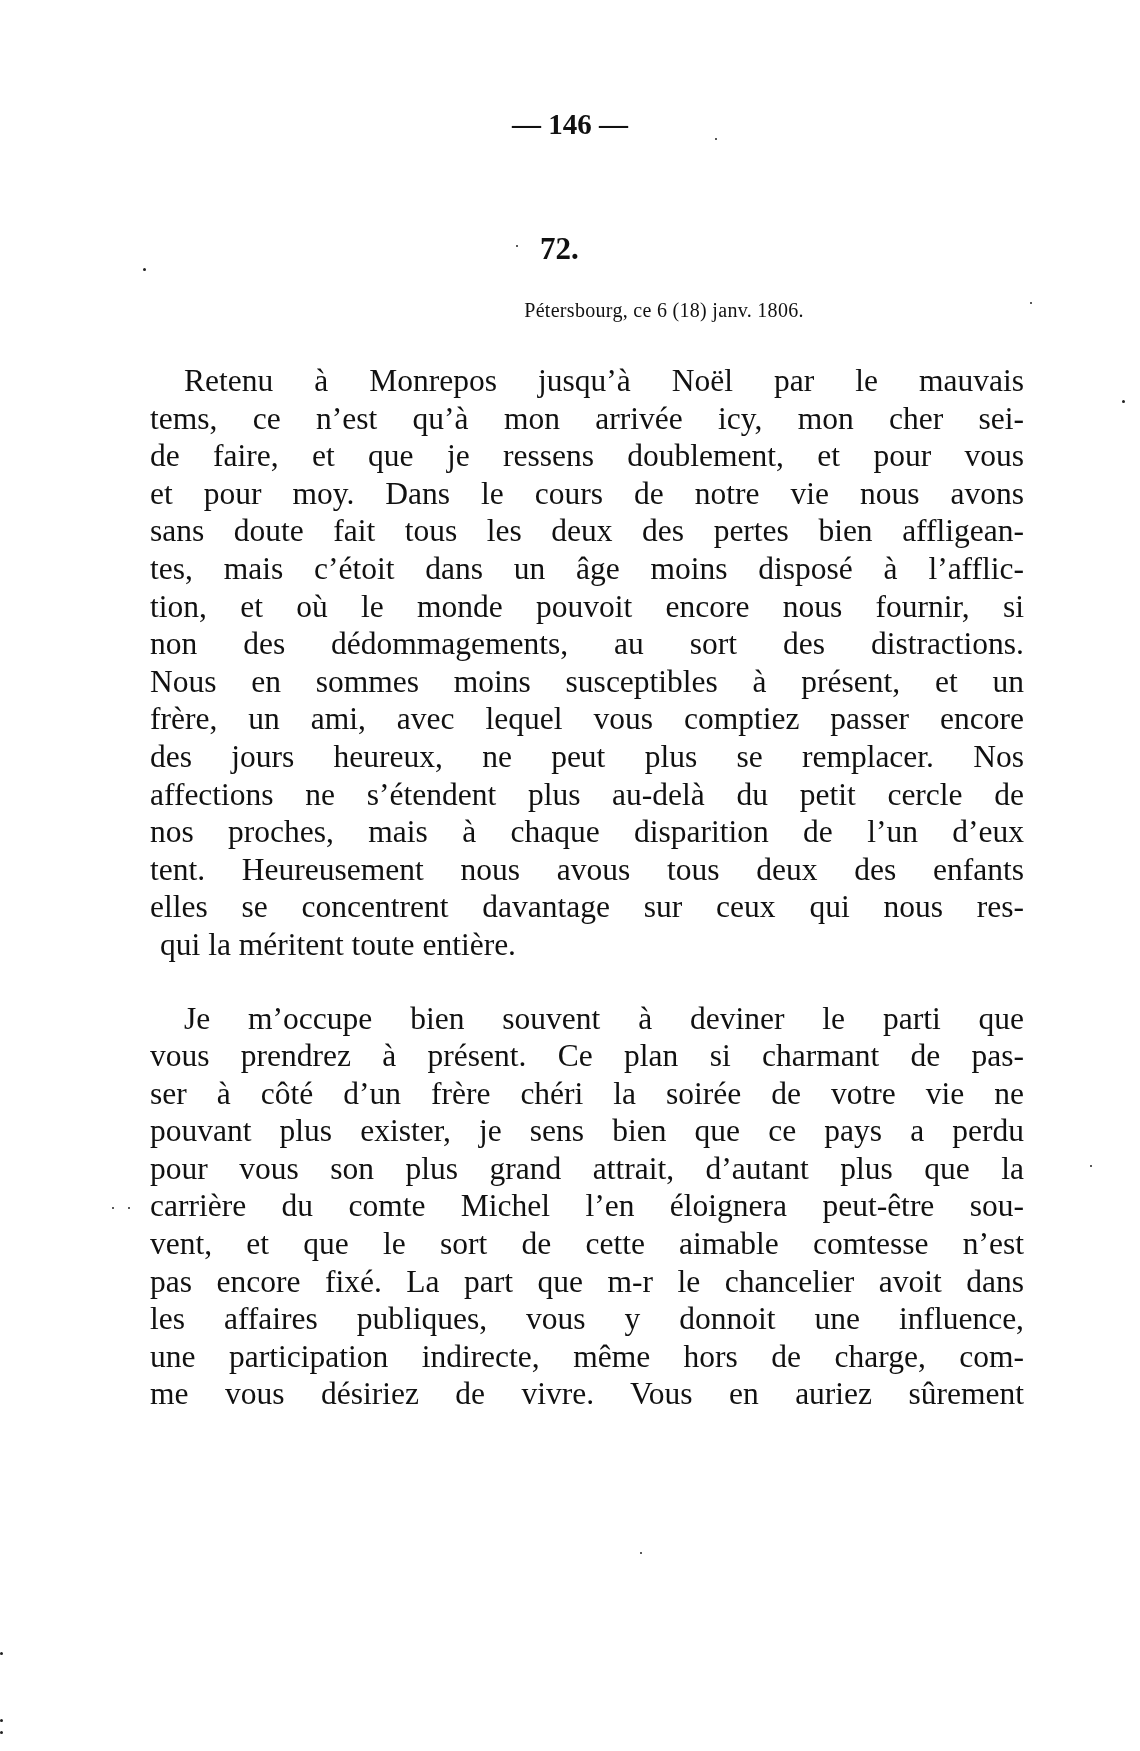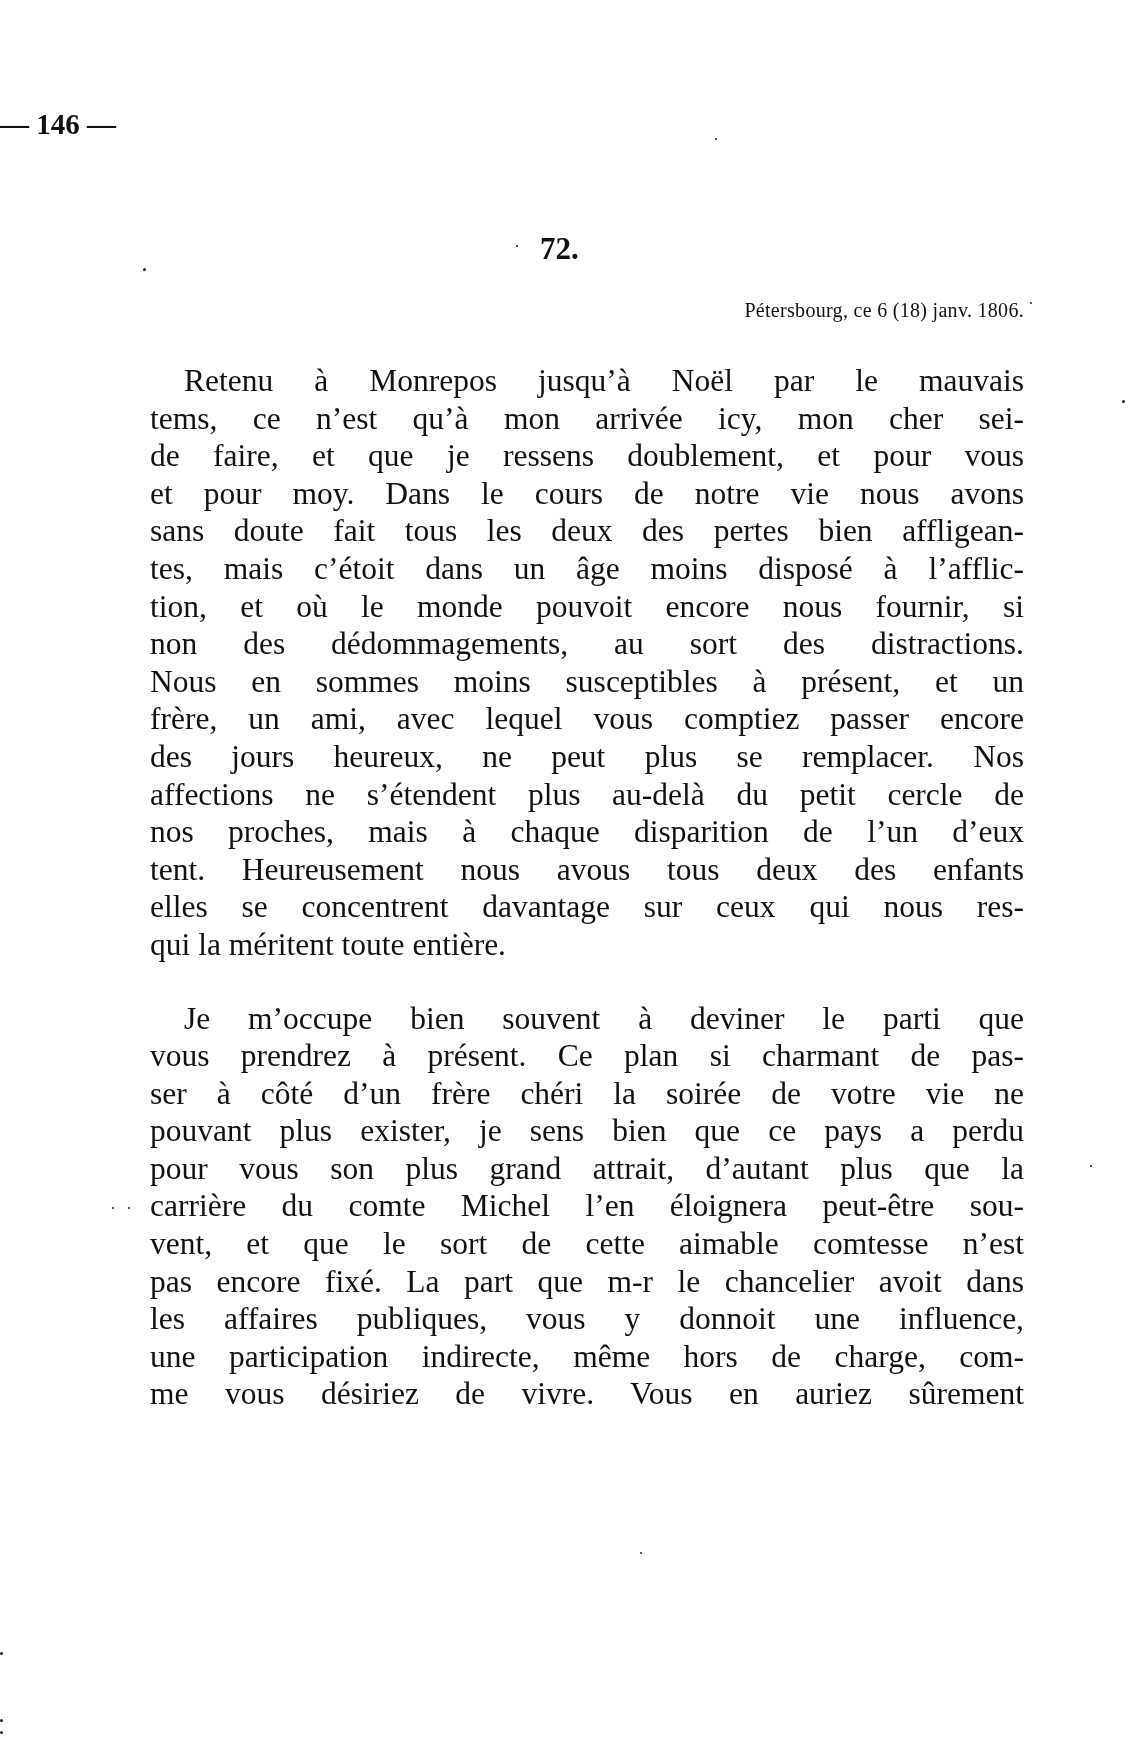--- a/index.html
+++ b/index.html
@@ -13,37 +13,38 @@
       position: relative;
       overflow: hidden;
       font-family: "Liberation Serif", "DejaVu Serif", serif;
       color: #111111;
     }
     .page-number {
       position: absolute;
       top: 108px;
       left: 0;
       width: 1140px;
+      text-align: center;
       font-size: 29px;
       font-weight: bold;
       letter-spacing: 0px;
     }
     .letter-number {
       position: absolute;
       top: 231px;
       left: 540px;
       font-size: 31px;
       font-weight: bold;
     }
     .dateline {
       position: absolute;
       top: 299px;
       left: 304px;
       width: 720px;
-      text-align: right;
+      text-align: center;
       font-size: 20px;
       letter-spacing: 0.3px;
     }
     .body-text {
       position: absolute;
       top: 326px;
       left: 150px;
       width: 874px;
       font-size: 31.5px;
       line-height: 37.6px;
@@ -55,20 +56,21 @@
       white-space: nowrap;
       height: 37.6px;
       overflow: visible;
     }
     .line.indent {
       padding-left: 34px;
       margin-top: 36px;
     }
     .line.last {
       text-align-last: left;
+      margin-left: 10px;
     }
     .speck {
       position: absolute;
       width: 3px;
       height: 3px;
       background: #222;
       border-radius: 50%;
     }
   </style>
 </head>

